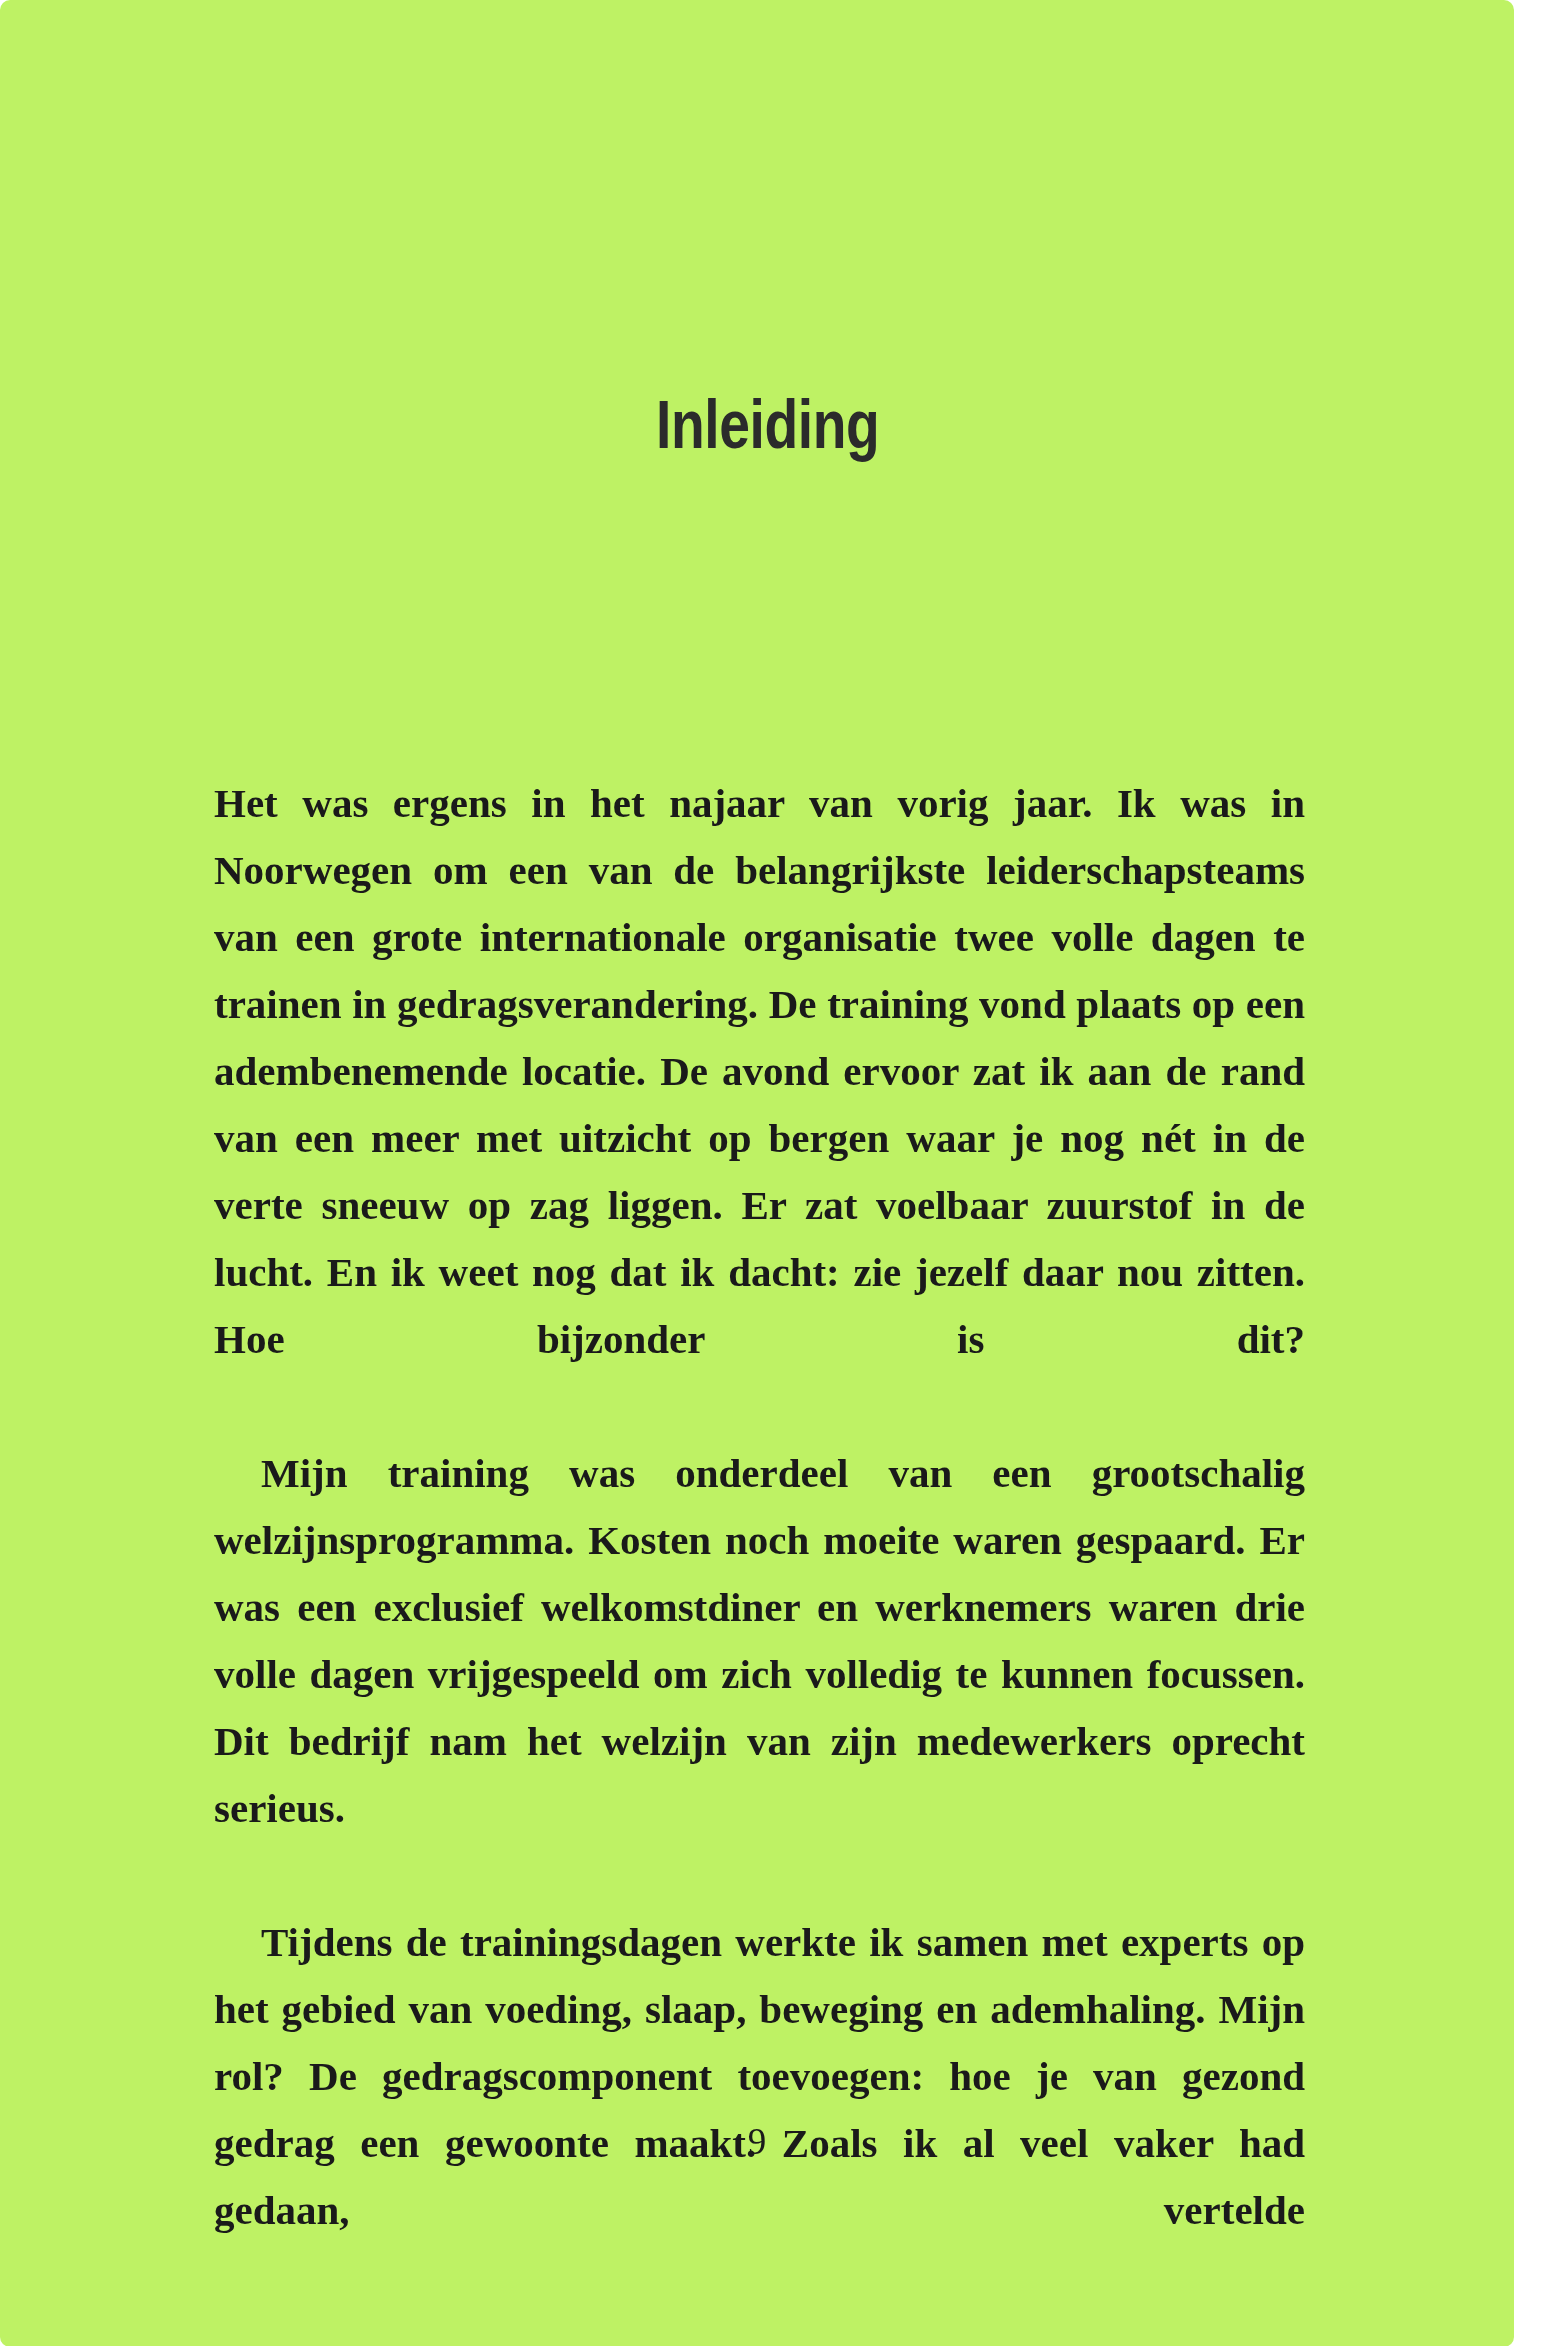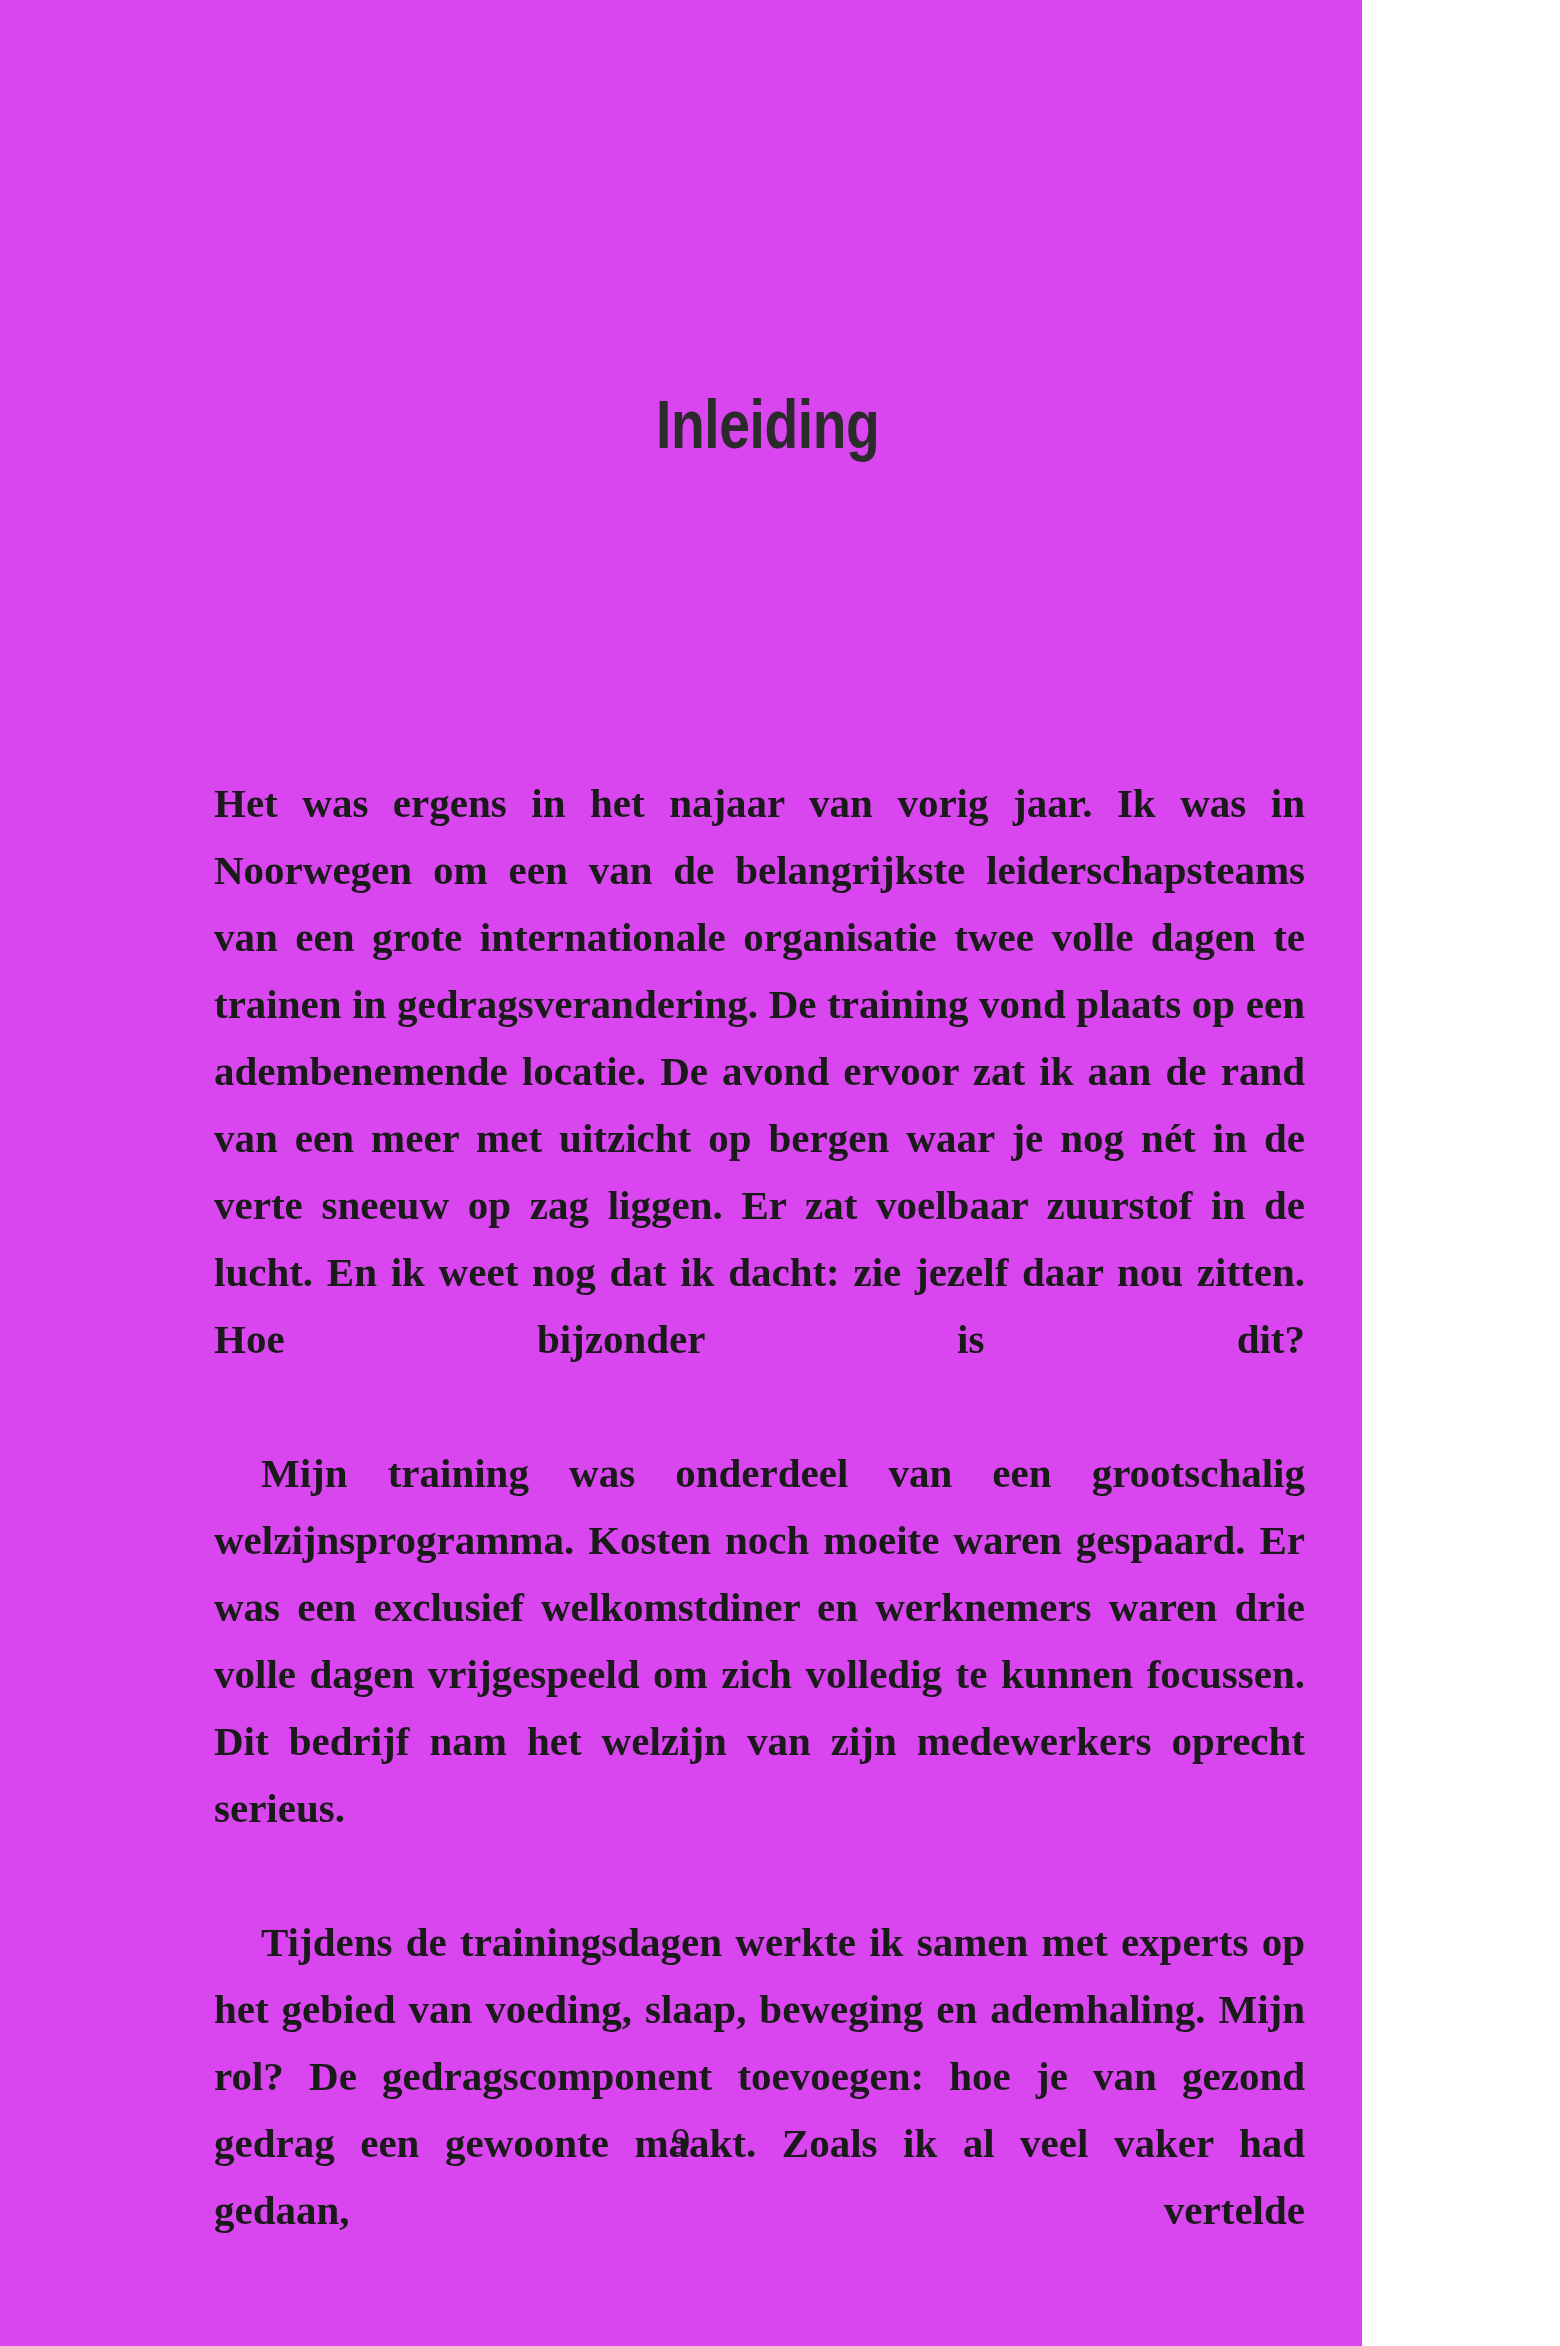--- a/index.html
+++ b/index.html
@@ -3,25 +3,26 @@
 <meta charset="utf-8">
 <style>
   html, body {
     margin: 0;
     padding: 0;
     background: #ffffff;
   }
 
   .page {
     position: relative;
-    width: 1362px;
+    width: 1514px;
     height: 2347px;
-    background: #d946ef;
+    background: #bef264;
     overflow: hidden;
     font-kerning: normal;
+    border-radius: 10px;
   }
 
   
   .chapter-title {
     position: absolute;
     left: 656px;
     top: 386px;
     margin: 0;
     font-family: "Liberation Sans Narrow", "Liberation Sans", "DejaVu Sans", sans-serif;
     font-weight: 700;

